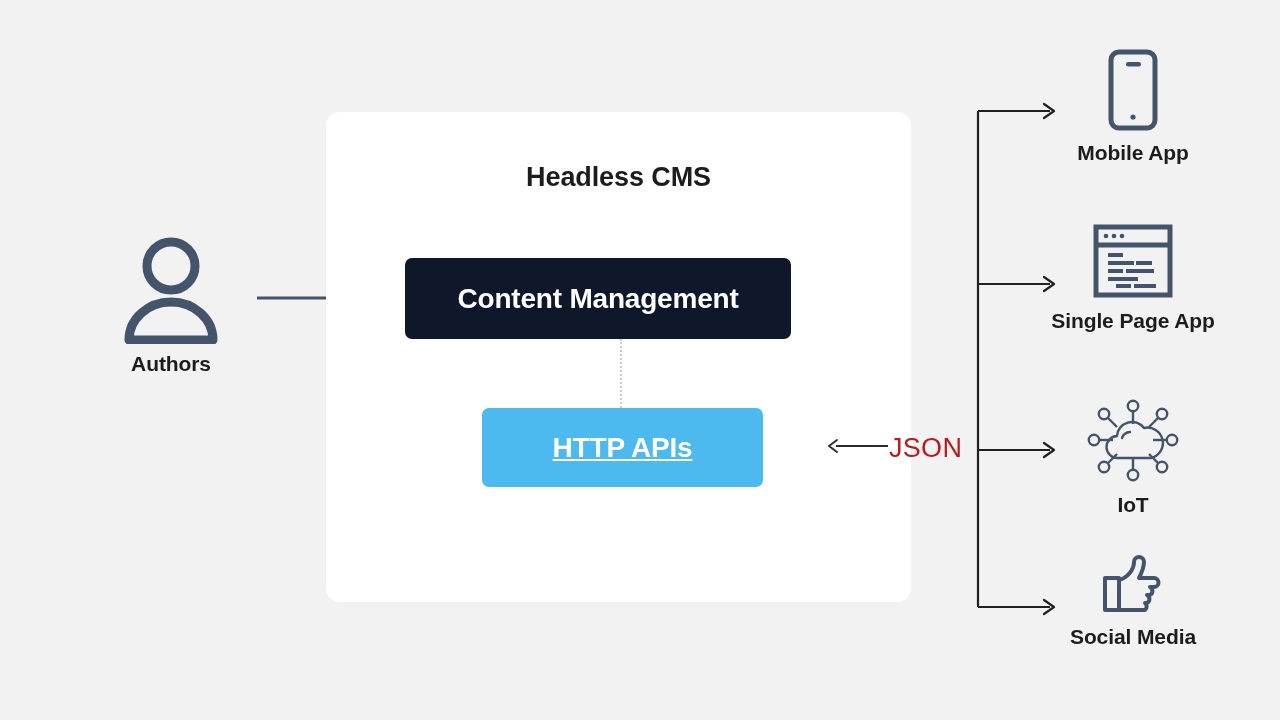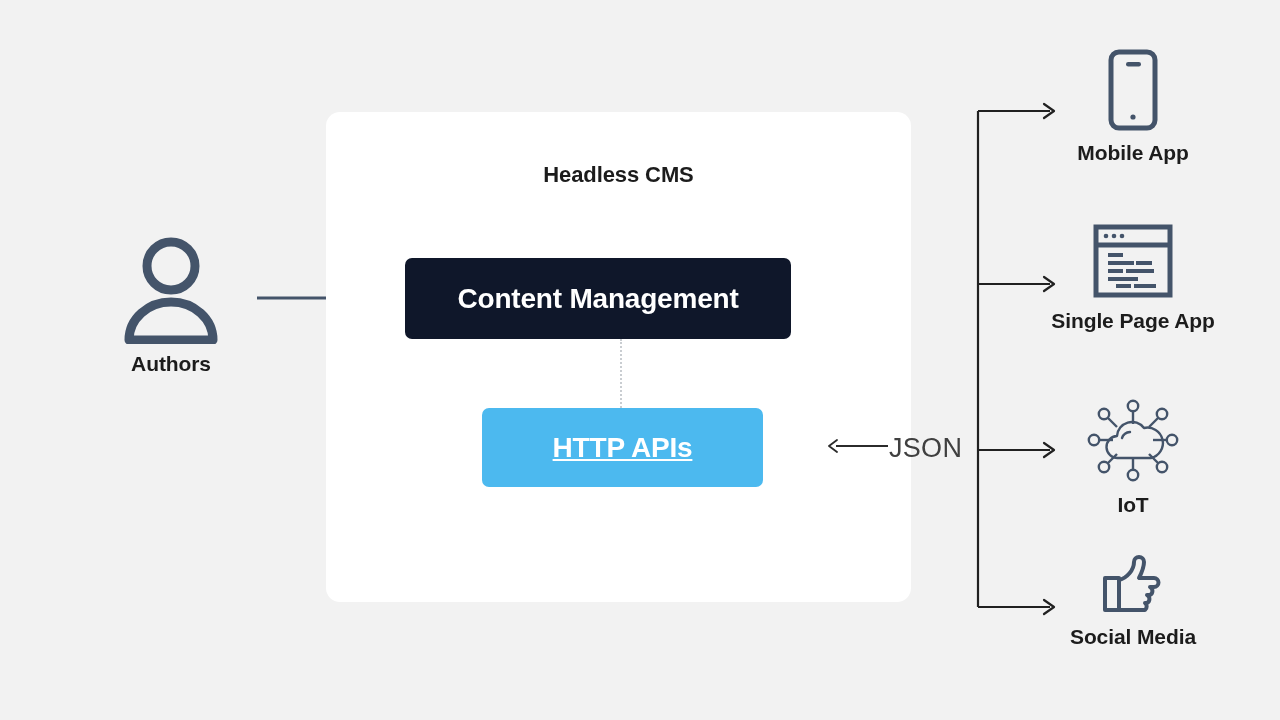--- a/index.html
+++ b/index.html
@@ -64,21 +64,21 @@
     height: 490px;
     background: #ffffff;
     border-radius: 14px;
   }
   #cms-title {
     position: absolute;
     left: 0;
     top: 50px;
     width: 585px;
     text-align: center;
-    font-size: 22px;
+    font-size: 27px;
     font-weight: bold;
     color: #1c1c1c;
     letter-spacing: -0.1px;
   }
   #content-management-box {
     position: absolute;
     left: 79px;
     top: 146px;
     width: 386px;
     height: 81px;
@@ -128,21 +128,21 @@
     left: 828px;
     top: 434px;
     width: 62px;
     height: 24px;
   }
   #json-label {
     position: absolute;
     left: 889px;
     top: 433px;
     font-size: 27px;
-    color: #404040;
+    color: #b91c1c;
     font-weight: normal;
     letter-spacing: 0.3px;
     text-align: right;
   }
 
   
   #channel-bus {
     position: absolute;
     left: 966px;
     top: 100px;

